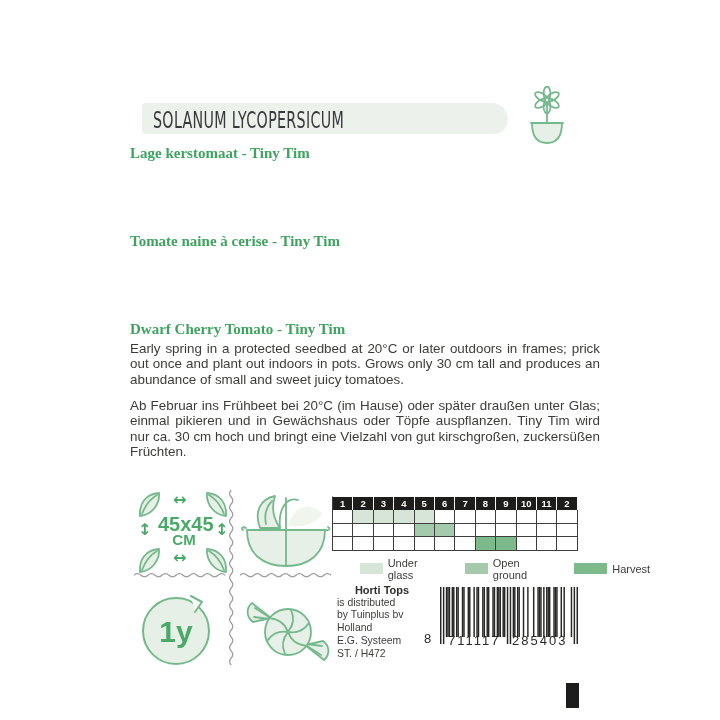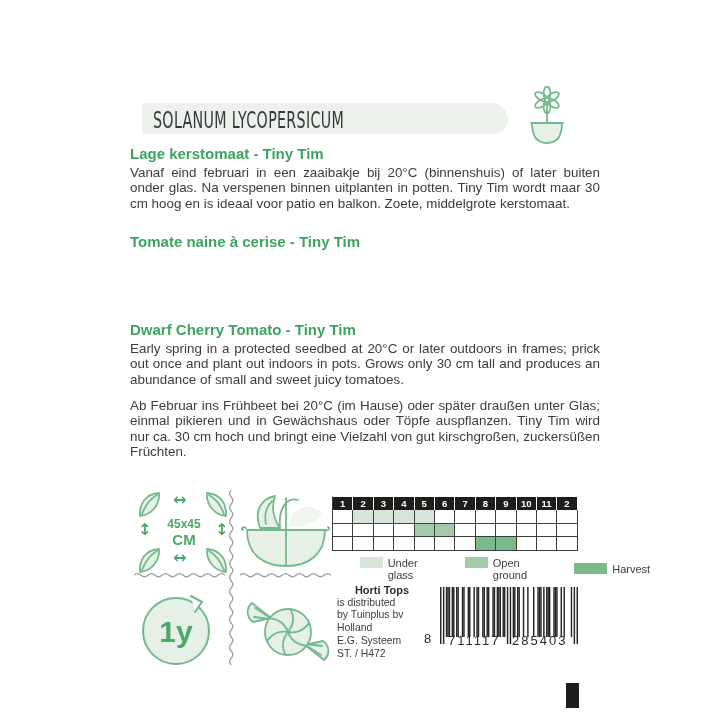--- a/index.html
+++ b/index.html
@@ -20,56 +20,56 @@
   .title-band{position:absolute;left:142px;top:103px;width:366px;height:31px;
               background:var(--band-bg);border-radius:4px 18px 16px 4px;}
   .title-band span{position:absolute;left:11px;top:4px;font-size:23px;font-weight:400;
                    color:#39393b;letter-spacing:.5px;white-space:nowrap;
                    transform:scale(.62,1.02);transform-origin:left top;
                    font-family:"DejaVu Sans", sans-serif;}
 
   
   .lang-block{position:absolute;left:130px;width:470px;}
   #blk-nl{top:145px;} #blk-fr{top:233px;} #blk-en{top:321px;} #blk-de{top:398px;}
-  .lang-heading{font-size:15px;font-weight:bold;color:var(--heading-green);margin-bottom:3px;}
+  .lang-heading{font-size:15px;font-weight:bold;color:var(--heading-green);margin-bottom:3px;font-family:Liberation Serif, serif;}
   .lang-body{font-size:13.4px;line-height:15.3px;text-align:justify;color:var(--text);}
 
   
   .abs{position:absolute;}
   svg.icon path, svg.icon circle, svg.icon line, svg.icon ellipse, svg.icon polyline{
     fill:none;stroke:var(--icon-green);stroke-width:1.8;stroke-linecap:round;stroke-linejoin:round;}
   svg.icon .fill{fill:var(--icon-fill);}
   svg.icon .nofill{fill:none;}
   svg.divider path{fill:none;stroke:var(--divider);stroke-width:1.2;}
 
   .spacing-icon{left:136px;top:489px;width:96px;height:88px;}
   .spacing-icon .leaf{position:absolute;width:27px;height:29px;}
   .leaf-tl{left:0;top:1px;} .leaf-tr{left:67px;top:1px;transform:scaleX(-1);}
   .leaf-bl{left:0;top:57px;} .leaf-br{left:67px;top:57px;transform:scaleX(-1);}
   .sp-arrow{position:absolute;color:#4aa968;font-weight:bold;font-size:16px;
             font-family:"DejaVu Sans", sans-serif;}
   .ar-top{left:37px;top:1px;} .ar-bot{left:37px;top:59px;}
   .ar-left{left:2px;top:31px;} .ar-right{left:79px;top:31px;}
   .sp-text{position:absolute;left:22px;top:27px;width:52px;text-align:center;
            color:#4aa968;font-weight:bold;line-height:16px;}
-  .sp-text .v{font-size:12px;} .sp-text .u{font-size:15px;}
+  .sp-text .v{font-size:20px;} .sp-text .u{font-size:15px;}
 
   .cycle-text{font-family:"Liberation Sans", sans-serif;font-weight:bold;
               fill:#4aa968;font-size:30px;}
 
   
   .calendar{position:absolute;left:332px;top:496px;width:246px;}
   .cal-grid{display:grid;grid-template-columns:repeat(12,20.4px);
             border-left:1px solid #3e3e3c;border-top:1px solid #fff;}
   .cal-hd{height:13px;background:var(--black);color:#fff;font-size:9.5px;font-weight:bold;
           text-align:center;line-height:13px;border-right:1px solid #fff;}
   .cal-bd{height:13.5px;background:#fff;border-right:1px solid #3e3e3c;
           border-bottom:1px solid #3e3e3c;}
   .cal-legend{display:flex;align-items:center;margin-top:6px;font-size:11px;color:var(--text);}
-  .leg-item{display:flex;margin-right:9px;padding-left:28px;}
+  .leg-item{display:flex;align-items:center;margin-right:9px;padding-left:28px;}
   .leg-swatch{display:inline-block;width:33px;height:11px;margin-right:5px;}
 
   
   .distributor{position:absolute;left:337px;top:584px;width:90px;font-size:10.4px;
                line-height:12.7px;color:var(--text);}
   .dist-name{font-size:11px;font-weight:bold;color:#2e2e2c;text-align:center;}
   .barcode{position:absolute;left:424px;top:587px;width:154px;height:72px;}
   .barcode svg{position:absolute;left:16px;top:0;width:138px;height:57px;}
   .bc-digit{position:absolute;font-size:13px;color:#2a2a28;letter-spacing:2px;
             font-family:"Liberation Sans", sans-serif;}
@@ -98,21 +98,20 @@
       <ellipse cx="27" cy="7.5" rx="3.4" ry="7" transform="rotate(240 27 14)"></ellipse>
       <ellipse cx="27" cy="7.5" rx="3.4" ry="7" transform="rotate(300 27 14)"></ellipse>
       <circle cx="27" cy="14" r="2.2" style="fill:#fff"></circle>
     </g>
     <path class="fill" d="M12 37 C12 51 18 57 27 57 C36 57 42 51 42 37 Z"></path>
     <path d="M11 37 L43 37"></path>
   </svg>
 
   <div class="lang-block" id="blk-nl">
     <div class="lang-heading">Lage kerstomaat - Tiny Tim</div>
-    <div class="lang-body">Vanaf eind februari in een zaaibakje bij 20°C (binnenshuis) of later buiten onder glas. Na verspenen binnen uitplanten in potten. Tiny Tim wordt maar 30 cm hoog en is ideaal voor patio en balkon. Zoete, middelgrote kerstomaat.</div>
   </div>
   <div class="lang-block" id="blk-fr">
     <div class="lang-heading">Tomate naine à cerise - Tiny Tim</div>
   </div>
   <div class="lang-block" id="blk-en">
     <div class="lang-heading">Dwarf Cherry Tomato - Tiny Tim</div>
     <div class="lang-body">Early spring in a protected seedbed at 20°C or later outdoors in frames; prick out once and plant out indoors in pots. Grows only 30 cm tall and produces an abundance of small and sweet juicy tomatoes.</div>
   </div>
   <div class="lang-block" id="blk-de">
     <div class="lang-body">Ab Februar ins Frühbeet bei 20°C (im Hause) oder später draußen unter Glas; einmal pikieren und in Gewächshaus oder Töpfe auspflanzen. Tiny Tim wird nur ca. 30 cm hoch und bringt eine Vielzahl von gut kirschgroßen, zuckersüßen Früchten.</div>

